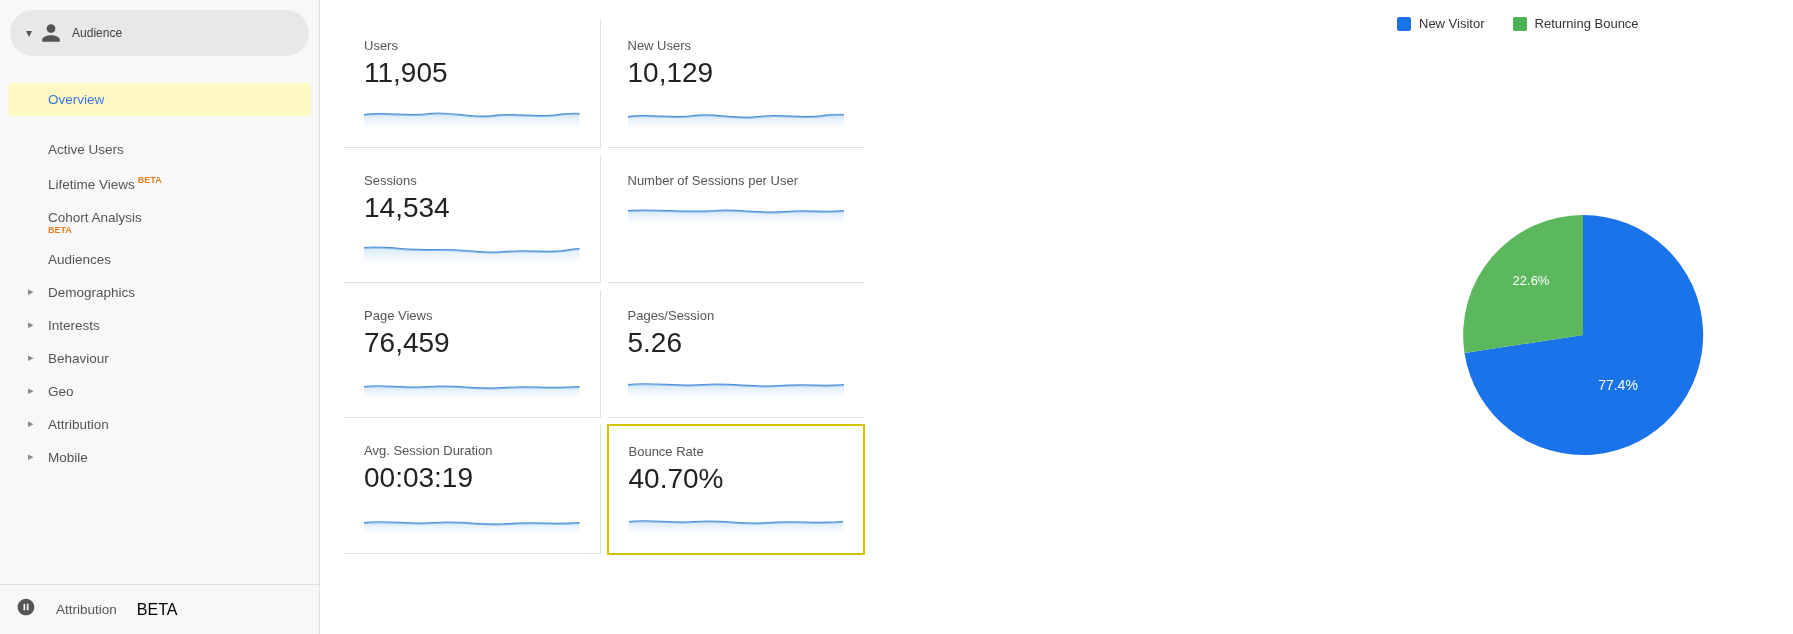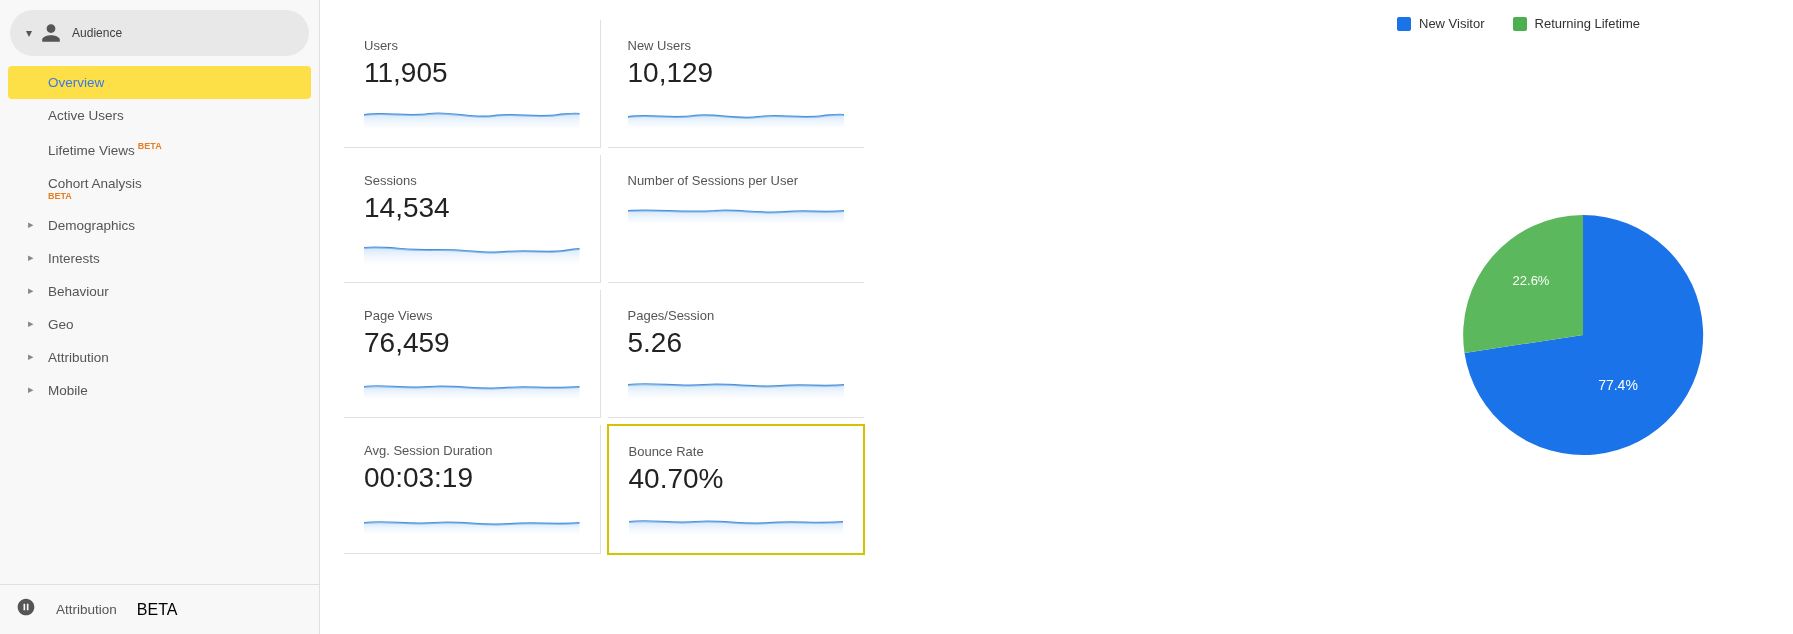--- a/index.html
+++ b/index.html
@@ -46,25 +46,25 @@
       flex: 1;
     }
     .sidebar-item {
       padding: 9px 16px 9px 48px;
       font-size: 13.5px;
       color: #555;
       cursor: pointer;
       position: relative;
     }
     .sidebar-item.active {
-      background: #fde047;
+      background: #fef9c3;
       color: #3b78e7;
       font-weight: 500;
       border-radius: 4px;
-      margin: 0 8px;
+      margin: 17px 8px;
       padding-left: 40px;
     }
     .sidebar-item.has-arrow::before {
       content: '▸';
       position: absolute;
       left: 28px;
       color: #888;
       font-size: 11px;
     }
     .sidebar-item .beta-badge {
@@ -193,20 +193,23 @@
 
     <div class="sidebar-item">
       <span>Lifetime Views</span><span class="beta-badge">BETA</span>
     </div>
 
     <div class="sidebar-item" style="padding-bottom:2px;">
       <span>Cohort Analysis</span><br>
       <span class="beta-badge" style="font-size:9px;color:#e67e22;font-weight:700;margin-left:0;">BETA</span>
     </div>
 
+    <div class="sidebar-item">
+      <span>Audiences</span>
+    </div>
 
     <div class="sidebar-item has-arrow">
       <span>Demographics</span>
     </div>
 
     <div class="sidebar-item has-arrow">
       <span>Interests</span>
     </div>
 
     <div class="sidebar-item has-arrow">
@@ -358,21 +361,21 @@
 </div>
 
 <div class="right-panel">
   <div class="legend">
     <div class="legend-item">
       <div class="legend-dot" style="background:#1a73e8;"></div>
       <span>New Visitor</span>
     </div>
     <div class="legend-item">
       <div class="legend-dot" style="background:#4caf50;"></div>
-      <span>Returning Lifetime</span>
+      <span>Returning Bounce</span>
     </div>
   </div>
   <div class="pie-container">
     <svg width="280" height="280" viewBox="0 0 280 280">
 
       <path d="M 140 140 L 140 20 A 120 120 0 1 1 21.5 157.9 Z" fill="#1a73e8"></path>
 
       <path d="M 140 140 L 21.5 157.9 A 120 120 0 0 1 140 20 Z" fill="#5cb85c"></path>
 
       <text x="175" y="195" font-size="14" fill="white" text-anchor="middle" font-family="Arial">77.4%</text>

